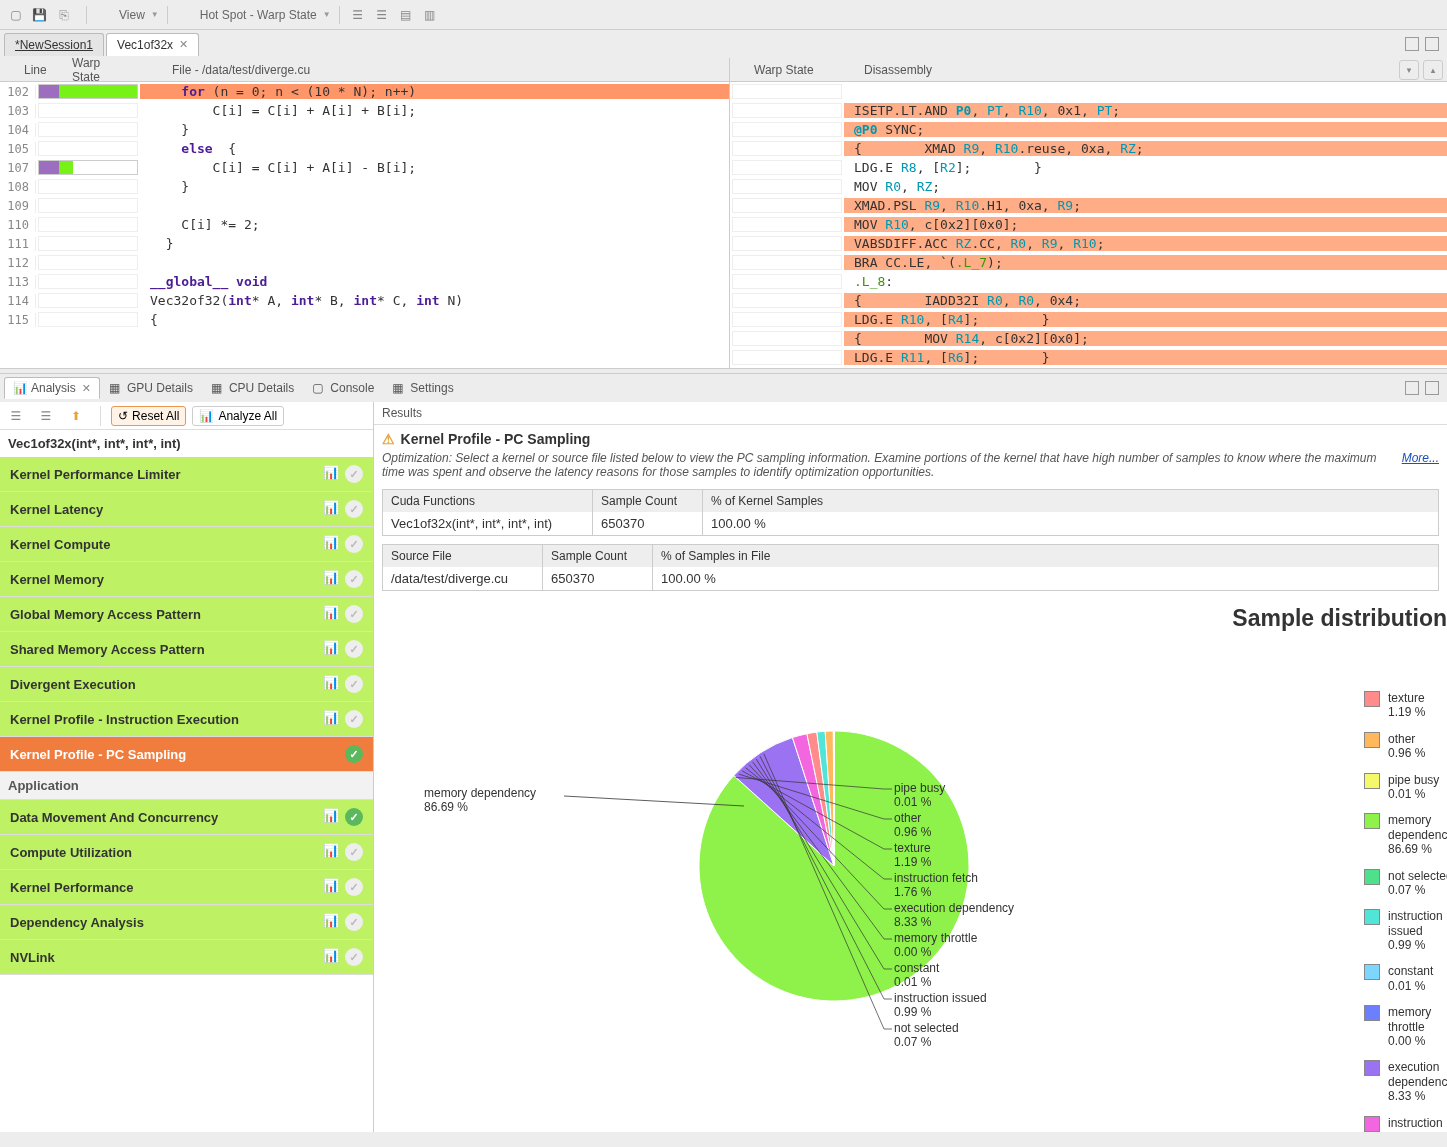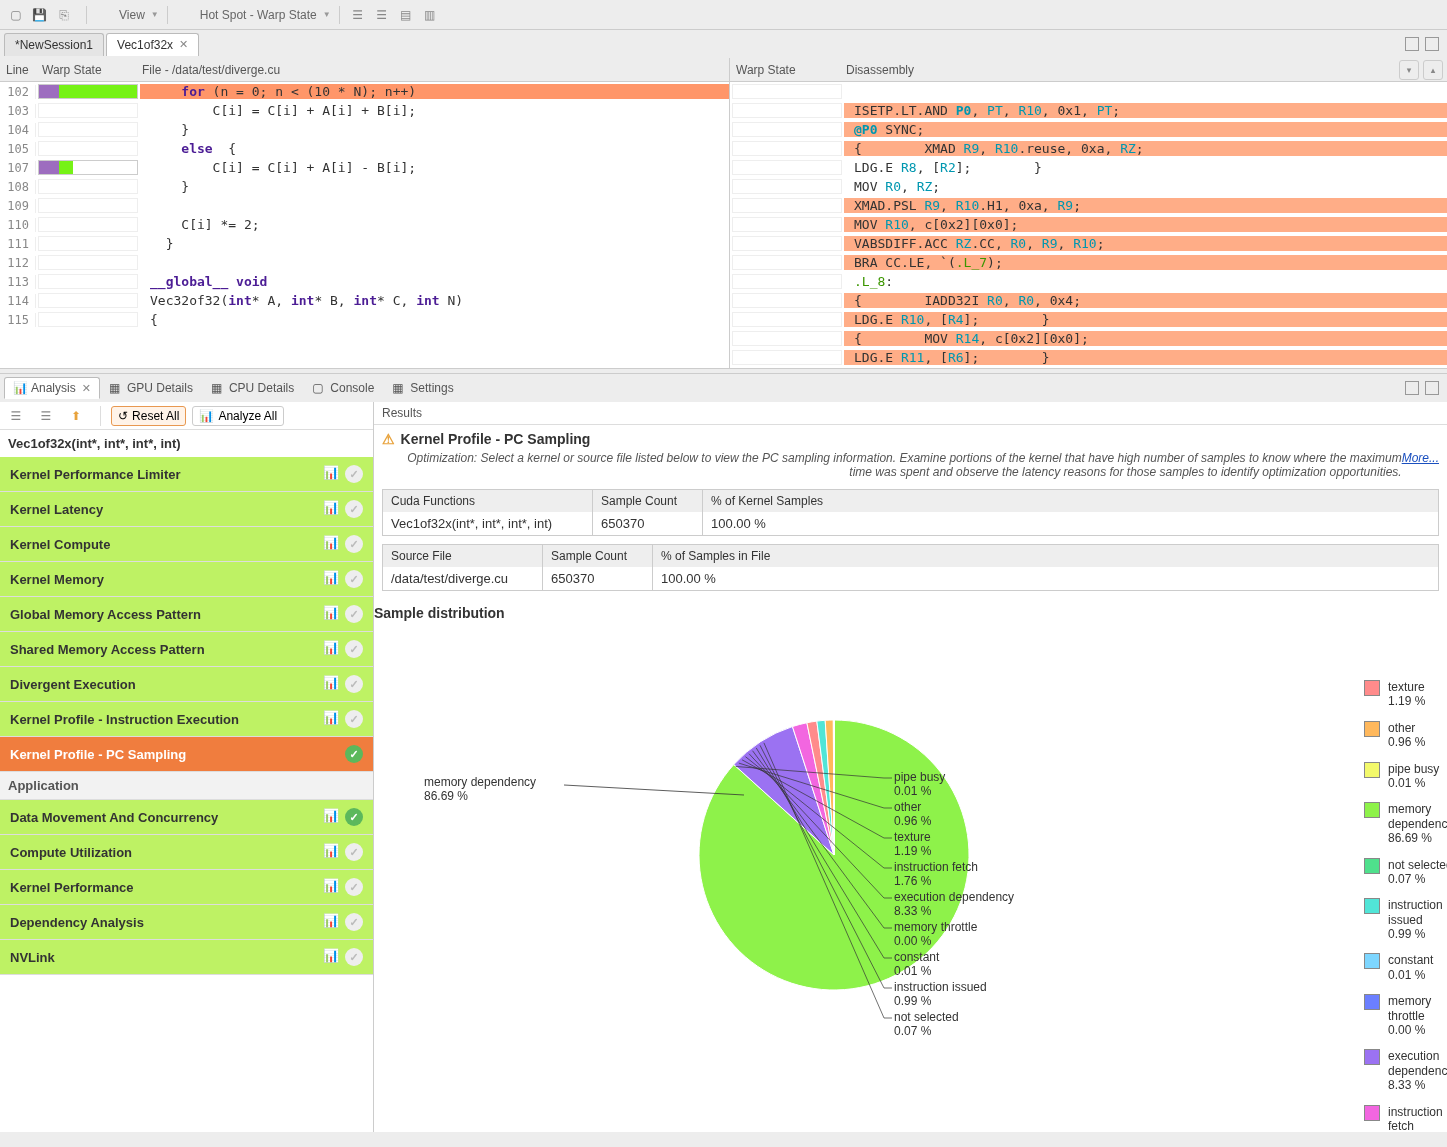--- a/index.html
+++ b/index.html
@@ -5,31 +5,31 @@
 * { box-sizing: border-box; margin: 0; padding: 0; }
 body { font-family: "Liberation Sans", Arial, sans-serif; font-size: 12px; background: #ededed; color: #333; width: 1447px; height: 1147px; overflow: hidden; }
 .toolbar { height: 30px; display: flex; align-items: center; padding: 2px 6px; background: #ededed; border-bottom: 1px solid #ccc; }
 .tb-icon { width: 20px; height: 20px; display: inline-flex; align-items: center; justify-content: center; margin-right: 4px; color: #888; }
 .tb-sep { width: 1px; height: 18px; background: #ccc; margin: 0 8px; }
 .tb-text { color: #666; padding: 0 4px; margin-left: 20px; }
 .tb-caret { font-size: 8px; color: #999; margin-left: 2px; }
 
 .tab-row { display: flex; align-items: center; background: #ededed; height: 28px; padding-left: 4px; }
 .tab { display: flex; align-items: center; padding: 4px 10px; background: #fff; border: 1px solid #bbb; border-bottom: none; border-radius: 3px 3px 0 0; margin-right: 2px; font-size: 12px; }
-.tab.inactive { background: #e5e5e5; }
+.tab.inactive { background: #e5e5e5; text-decoration: underline; }
 .tab-close { margin-left: 6px; font-size: 11px; color: #888; }
 .tab-spacer { flex: 1; }
 .win-icons { display: flex; gap: 6px; padding-right: 8px; }
 .win-icon { width: 14px; height: 14px; border: 1px solid #999; }
 
 .editors { display: flex; height: 310px; background: #fff; }
 .src-panel { width: 730px; border-right: 1px solid #ccc; display: flex; flex-direction: column; }
 .asm-panel { flex: 1; display: flex; flex-direction: column; }
 .ed-header { display: flex; background: #ededed; border-bottom: 1px solid #ccc; height: 24px; align-items: center; font-size: 12px; color: #555; }
-.ed-header .col { padding: 0 6px; }
+.ed-header .col { padding: 0 24px; }
 
 .src-body { flex: 1; overflow: hidden; background: #fff; font-family: monospace; font-size: 13px; }
 .src-row { display: flex; height: 19px; align-items: center; }
 .line-no { width: 36px; text-align: right; padding-right: 6px; color: #888; font-size: 12px; background: #fff; border-right: 1px solid #eee; }
 .warp-cell { width: 100px; height: 15px; display: flex; border: 1px solid #ccc; margin: 0 2px; }
 .warp-a { background: #9d6dbf; }
 .warp-b { background: #76f216; }
 .code-cell { flex: 1; padding-left: 10px; white-space: pre; font-family: monospace; font-size: 13px; }
 .code-hl { background: #ff9669; }
 .kw { color: #4c1d95; font-weight: bold; }
@@ -64,30 +64,30 @@
 .chart-icon { width: 16px; height: 16px; display: inline-block; }
 .status-icon { width: 18px; height: 18px; border-radius: 9px; display: inline-flex; align-items: center; justify-content: center; font-size: 11px; }
 .status-pending { background: #eee; color: #bbb; }
 .status-done { background: #5cb85c; color: #fff; }
 .al-section { font-weight: bold; color: #555; padding: 6px 8px; font-size: 13px; background: #f2f2f2; border-bottom: 1px solid #ddd; }
 
 .results-panel { flex: 1; display: flex; flex-direction: column; overflow: hidden; }
 .rp-header { padding: 4px 8px; color: #555; font-size: 12px; border-bottom: 1px solid #ddd; }
 .rp-title-row { display: flex; align-items: center; padding: 6px 8px 2px; font-weight: bold; font-size: 14px; gap: 6px; }
 .warn-icon { color: #e8a33d; font-size: 14px; }
-.rp-desc { font-style: italic; color: #555; padding: 2px 8px 6px; font-size: 12px; display: flex; text-align: right; }
+.rp-desc { font-style: italic; color: #555; padding: 2px 8px 6px; font-size: 12px; display: flex; }
 .more-link { color: #1a4fbf; font-size: 12px; text-decoration: underline; margin-left: auto; }
 
 .mini-table { border: 1px solid #ccc; margin: 4px 8px; font-size: 13px; }
 .mt-row { display: flex; }
 .mt-head { background: #eee; font-size: 12px; }
 .mt-cell { padding: 4px 8px; border-right: 1px solid #ccc; }
 .mt-cell:last-child { border-right: none; flex: 1; }
 
-.chart-title { text-align: left; font-weight: bold; font-size: 14px; padding: 10px 0 4px; }
+.chart-title { text-align: right; font-weight: bold; font-size: 23px; padding: 10px 0 4px; }
 .chart-area { flex: 1; position: relative; }
 .pie-svg { position: absolute; left: 320px; top: 90px; }
 .pie-label { position: absolute; font-size: 12px; line-height: 1.2; }
 .pie-lead { position: absolute; font-size: 12px; }
 .legend { position: absolute; left: 990px; top: 55px; font-size: 12px; }
 .leg-row { display: flex; align-items: flex-start; margin-bottom: 12px; }
 .leg-sw { width: 16px; height: 16px; border: 1px solid #888; margin-right: 8px; flex-shrink: 0; }
 .leg-text { line-height: 1.2; }
 </style>
 </head>

